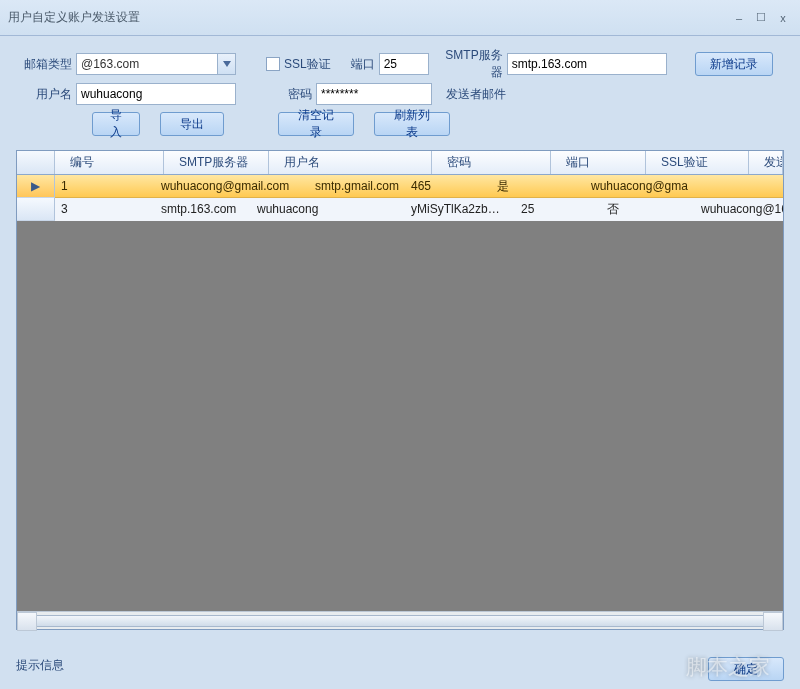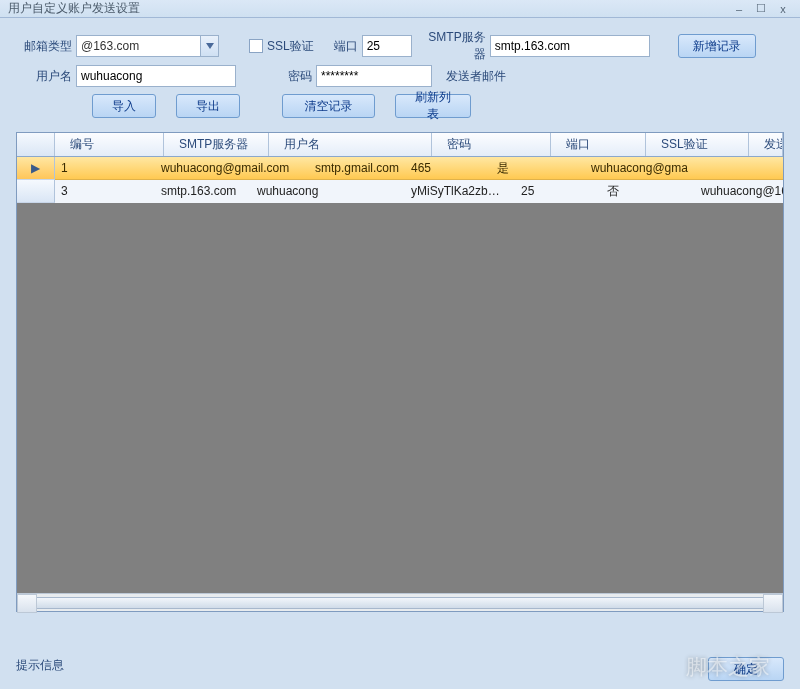--- a/index.html
+++ b/index.html
@@ -1,36 +1,36 @@
 <!DOCTYPE html>
 <html><head>
 <meta charset="utf-8">
 <style>
 * { box-sizing: border-box; margin: 0; padding: 0; font-family: "Microsoft YaHei", Arial, sans-serif; }
 body { background: #d1e0f0; width: 800px; height: 689px; overflow: hidden; font-size: 12px; color: #333; position: relative; }
 
-.titlebar { height: 18px; background: linear-gradient(#dbe8f6, #cfe0f1); display: flex; align-items: center; padding: 0 8px; border-bottom: 1px solid #a1b8d6; }
+.titlebar { height: 36px; background: linear-gradient(#dbe8f6, #cfe0f1); display: flex; align-items: center; padding: 0 8px; border-bottom: 1px solid #a1b8d6; }
 .titlebar .title { flex: 1; color: #4a5a6a; font-size: 12px; }
 .titlebar .btn { width: 18px; height: 14px; margin-left: 4px; display: flex; align-items: center; justify-content: center; color: #556677; cursor: pointer; font-size: 11px; font-family: Arial; }
 
 .form-area { padding: 16px 16px 6px 16px; }
 .form-row { display: flex; align-items: center; margin-bottom: 6px; height: 24px; }
 .form-label { color: #2b4a7a; font-size: 12px; text-align: right; padding-right: 4px; }
 .lbl-email { width: 60px; }
 .lbl-user { width: 60px; }
 .lbl-ssl { width: auto; margin-left: 4px; }
 .lbl-port { width: 30px; margin-left: 14px; }
 .lbl-pw { width: 30px; margin-left: 24px; }
 .lbl-smtp { width: 70px; margin-left: 8px; }
 .lbl-sender { width: 70px; margin-left: 8px; }
 
 .input { height: 22px; border: 1px solid #9ab1cc; background: #fff; padding: 0 4px; font-size: 12px; outline: none; }
 .input.w160 { width: 160px; }
 .input.w50 { width: 50px; }
-.select { height: 22px; width: 143px; border: 1px solid #9ab1cc; background: #fff; display: flex; align-items: center; padding: 0 4px; position: relative; cursor: pointer; }
+.select { height: 22px; width: 160px; border: 1px solid #9ab1cc; background: #fff; display: flex; align-items: center; padding: 0 4px; position: relative; cursor: pointer; }
 .select .dd { position: absolute; right: 0; top: 0; width: 18px; height: 20px; background: linear-gradient(#e9f1fb,#cfe0f3); border-left: 1px solid #9ab1cc; display: flex; align-items: center; justify-content: center; }
 .select .dd svg { width: 8px; height: 6px; }
 
 .checkbox { width: 14px; height: 14px; border: 1px solid #8aa4c4; background: #fff; margin-left: 30px; cursor: pointer; }
 
 .btn-blue { height: 24px; background: linear-gradient(#d8e8fb,#b9d5f4); border: 1px solid #6f9ccf; border-radius: 3px; padding: 0 14px; color: #0c3a8a; font-size: 12px; cursor: pointer; display: inline-flex; align-items: center; justify-content: center; }
 
 .btn-row { display: flex; align-items: center; gap: 20px; padding-left: 76px; margin-top: 2px; }
 
 .add-btn-wrap { margin-left: 28px; }
@@ -94,23 +94,23 @@
     </div>
   </div>
   <div class="form-row">
     <div class="form-label lbl-user">用户名</div>
     <input class="input w160" value="wuhuacong" style="">
     <div class="form-label lbl-pw" style="width:56px">密码</div>
     <input class="input" style="width: 116px;" value="********">
     <div class="form-label lbl-sender">发送者邮件</div>
   </div>
   <div class="btn-row">
-    <button class="btn-blue" style="width:64px">导入</button>
+    <button class="btn-blue" style="width:48px">导入</button>
     <button class="btn-blue" style="width:64px">导出</button>
-    <button class="btn-blue" style="width:93px;margin-left:22px">清空记录</button>
+    <button class="btn-blue" style="width:76px;margin-left:34px">清空记录</button>
     <button class="btn-blue" style="width:76px">刷新列表</button>
   </div>
 </div>
 
 <div class="grid-wrap">
   <div class="grid-head">
     <div class="gh-cell row-hdr"></div>
     <div class="gh-cell c-id">编号</div>
     <div class="gh-cell c-smtp">SMTP服务器</div>
     <div class="gh-cell c-user">用户名</div>

